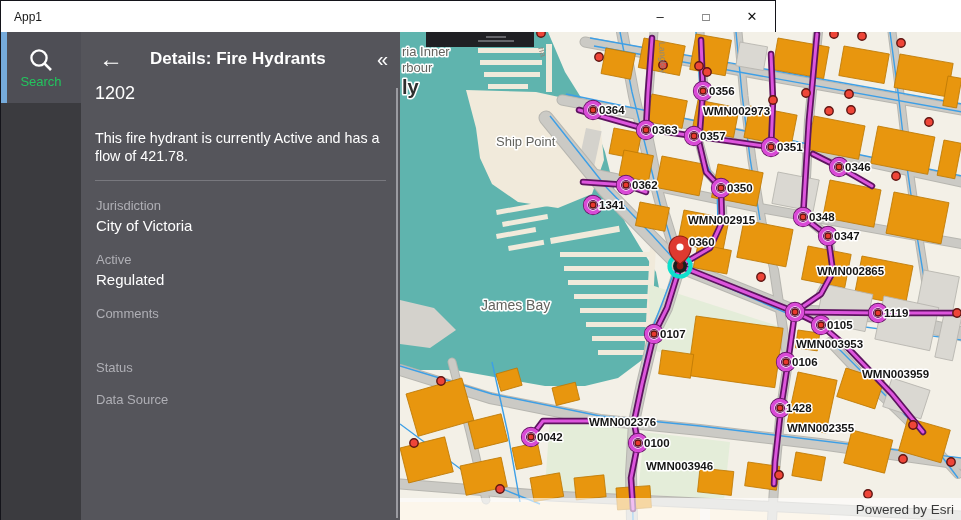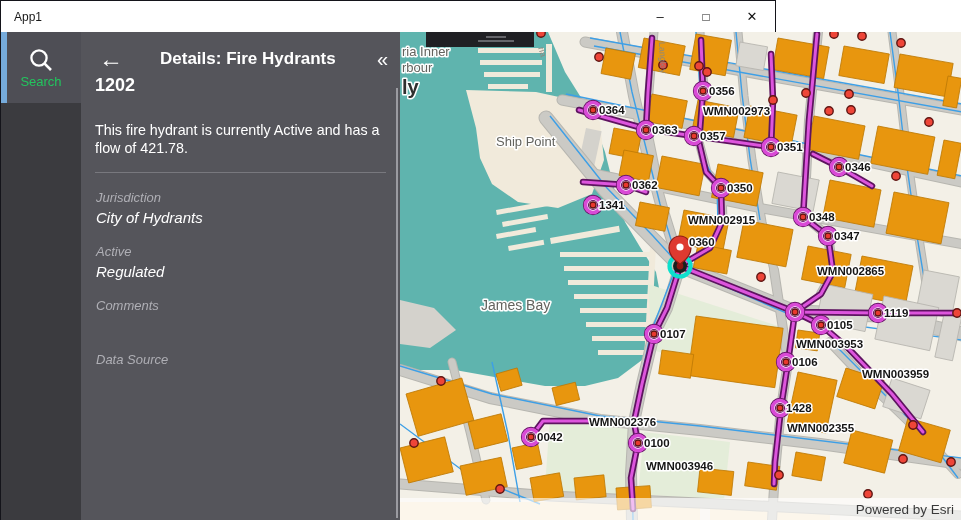--- a/index.html
+++ b/index.html
@@ -19,27 +19,27 @@
   .main{display:flex;flex:1;height:488px;}
   
   .rail{width:80px;background:#3B3B3F;flex:0 0 80px;display:flex;flex-direction:column;}
   .search-item{height:71px;background:#4E4E55;position:relative;display:flex;flex-direction:column;align-items:center;justify-content:center;}
   .search-item::before{content:"";position:absolute;left:0;top:0;width:6px;height:100%;background:#76ABDB;}
   .search-item .lbl{color:#22c55e;font-size:13px;margin-top:0;}
   
   .panel{width:319px;flex:0 0 319px;background:#55555B;color:#fff;position:relative;overflow:hidden;}
   .panel-header{display:flex;align-items:center;padding:12px 12px 0 18px;height:30px;}
   .back{font-size:24px;line-height:22px;color:#fff;font-weight:400;}
-  .panel-title{font-size:17px;font-weight:bold;margin-left:37px;white-space:nowrap;}
+  .panel-title{font-size:17px;font-weight:bold;margin-left:27px;white-space:nowrap;}
   .collapse{margin-left:auto;font-size:20px;color:#fff;line-height:20px;}
-  .heading{font-size:18px;font-weight:bold;margin:1px 14px 0 14px;}
+  .heading{font-size:18px;font-weight:normal;margin:9px 14px 0 14px;}
   .desc{font-size:14.3px;line-height:18px;margin:25px 12px 0 14px;color:#fff;}
   .divider{border-top:1px solid #78787E;margin:15px 14px 0 14px;}
   .fields{padding-bottom:20px;}
-  .field{margin:17px 14px 0 15px;font-style:italic;}
+  .field{margin:17px 14px 0 15px;}
   .field .flbl{font-size:13px;color:#AFAFB5;}
   .field .fval{font-size:15px;color:#fff;margin-top:4px;min-height:18px;}
   .panel-scrollbar{position:absolute;right:2px;top:56px;width:2px;height:430px;background:#9B9BA1;}
   
   .map{flex:1;position:relative;background:#F3F0E7;}
   svg text{font-family:"Liberation Sans",sans-serif;}
 </style>
 </head>
 <body>
 
@@ -71,31 +71,32 @@
         <span class="back">←</span>
         <span class="panel-title">Details: Fire Hydrants</span>
         <span class="collapse">«</span>
       </div>
       <div class="heading">1202</div>
       <div class="desc">This fire hydrant is currently Active and has a flow of 421.78.</div>
       <div class="divider"></div>
       <div class="fields">
           <div class="field">
             <div class="flbl">Jurisdiction</div>
-            <div class="fval">City of Hydrants</div>
+            <div class="fval">City of Victoria</div>
           </div>
           <div class="field">
             <div class="flbl">Active</div>
             <div class="fval">Regulated</div>
           </div>
           <div class="field">
             <div class="flbl">Comments</div>
             <div class="fval"></div>
           </div>
           <div class="field">
+            <div class="flbl">Status</div>
           </div>
           <div class="field">
             <div class="flbl">Data Source</div>
           </div>
           <div class="field">
           </div>
         </div>
       <div class="panel-scrollbar"></div>
     </div>
 

